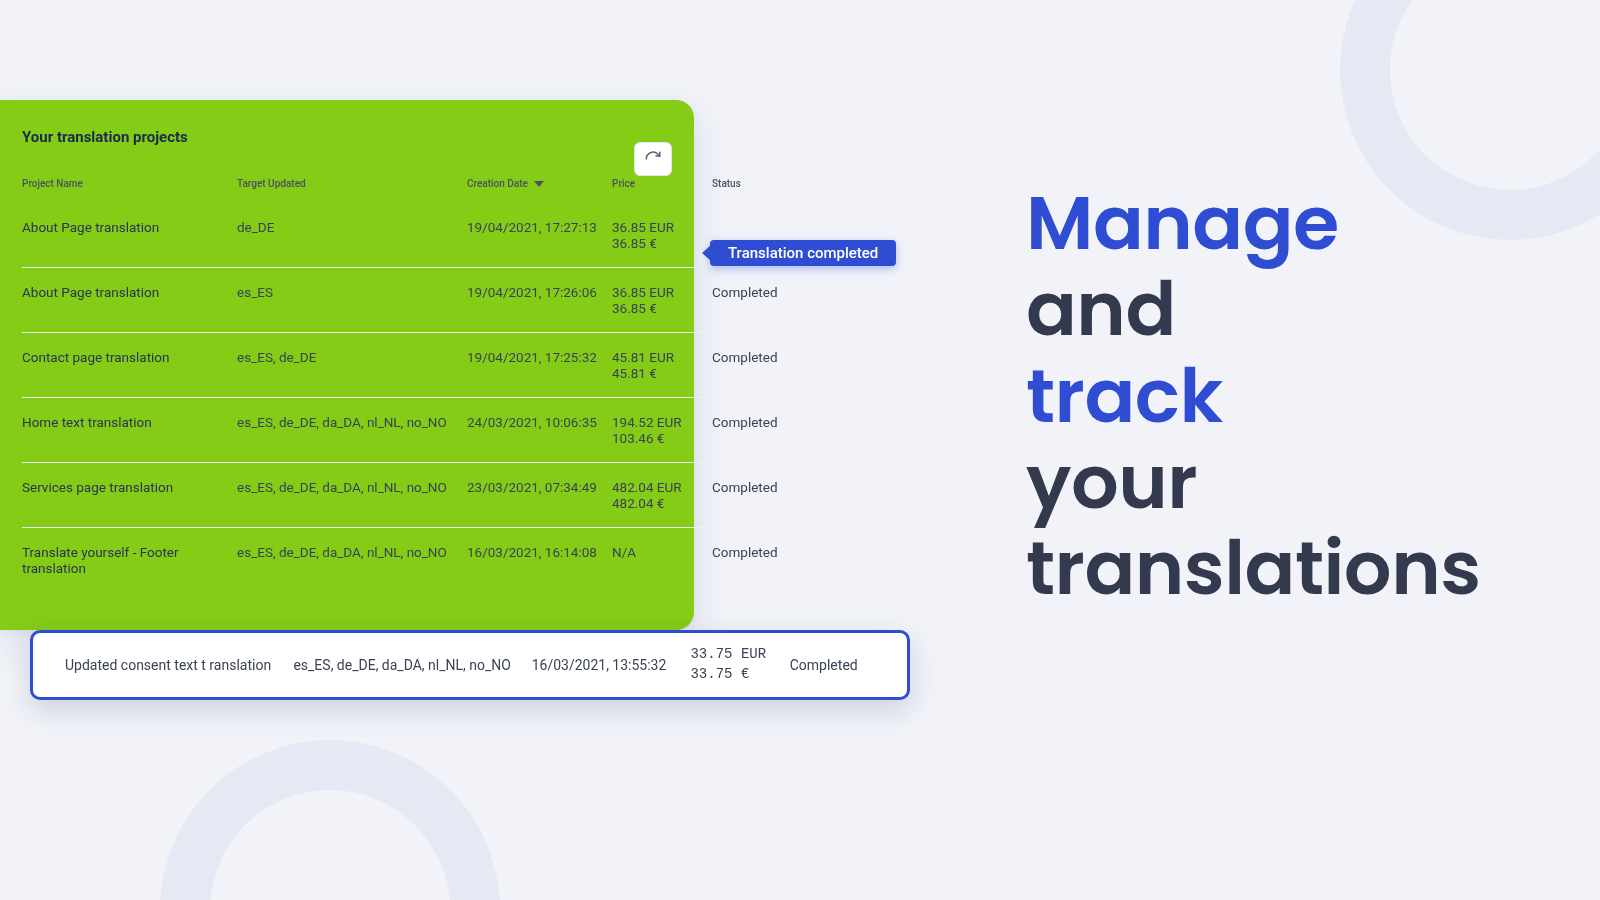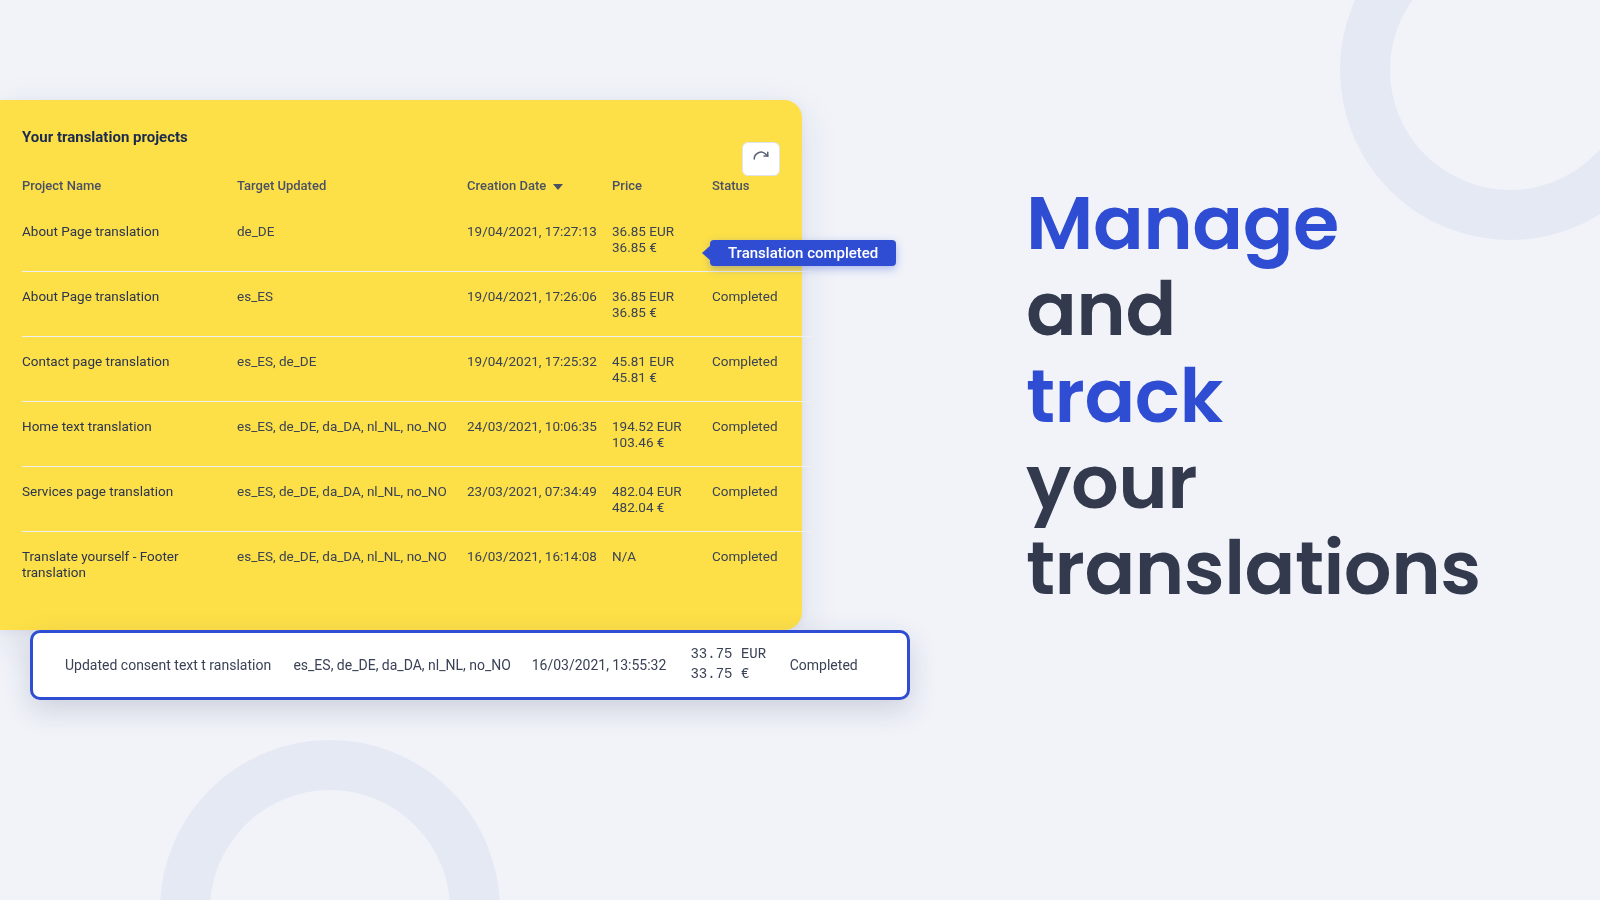--- a/index.html
+++ b/index.html
@@ -21,22 +21,22 @@
   .bg-circle-bot {
     position: absolute;
     bottom: -180px; left: 160px;
     width: 340px; height: 340px;
     border: 50px solid #e4e9f4;
     border-radius: 50%;
   }
   .panel {
     position: absolute;
     top: 100px; left: 0;
-    width: 802px; height: 530px;
-    background: #fde047;
+    width: 694px; height: 530px;
+    background: #84cc16;
     border-radius: 0 18px 18px 0;
     box-shadow: 0 12px 40px rgba(30,40,90,.10), 0 2px 8px rgba(30,40,90,.05);
     padding: 28px 10px 0 22px;
   }
   .panel-title {
     font-size: 15px;
     font-weight: 700;
     color: #1b2a4e;
     margin-bottom: 18px;
   }
@@ -47,21 +47,21 @@
     border: 1px solid #e0e3ea;
     border-radius: 6px;
     background: #fff;
     display: flex; align-items: center; justify-content: center;
     color: #5a6275;
   }
   .refresh-btn svg { width: 18px; height: 18px; }
   table.tbl { width: 100%; border-collapse: collapse; table-layout: fixed; }
   .tbl th {
     text-align: left;
-    font-size: 13px;
+    font-size: 10px;
     font-weight: 500;
     color: #4a5164;
     padding: 14px 4px 14px 0;
   }
   .tbl th.sortable .caret {
     display:inline-block; margin-left:4px;
     border-left:5px solid transparent;
     border-right:5px solid transparent;
     border-top:6px solid #4a5164;
     vertical-align: middle;

